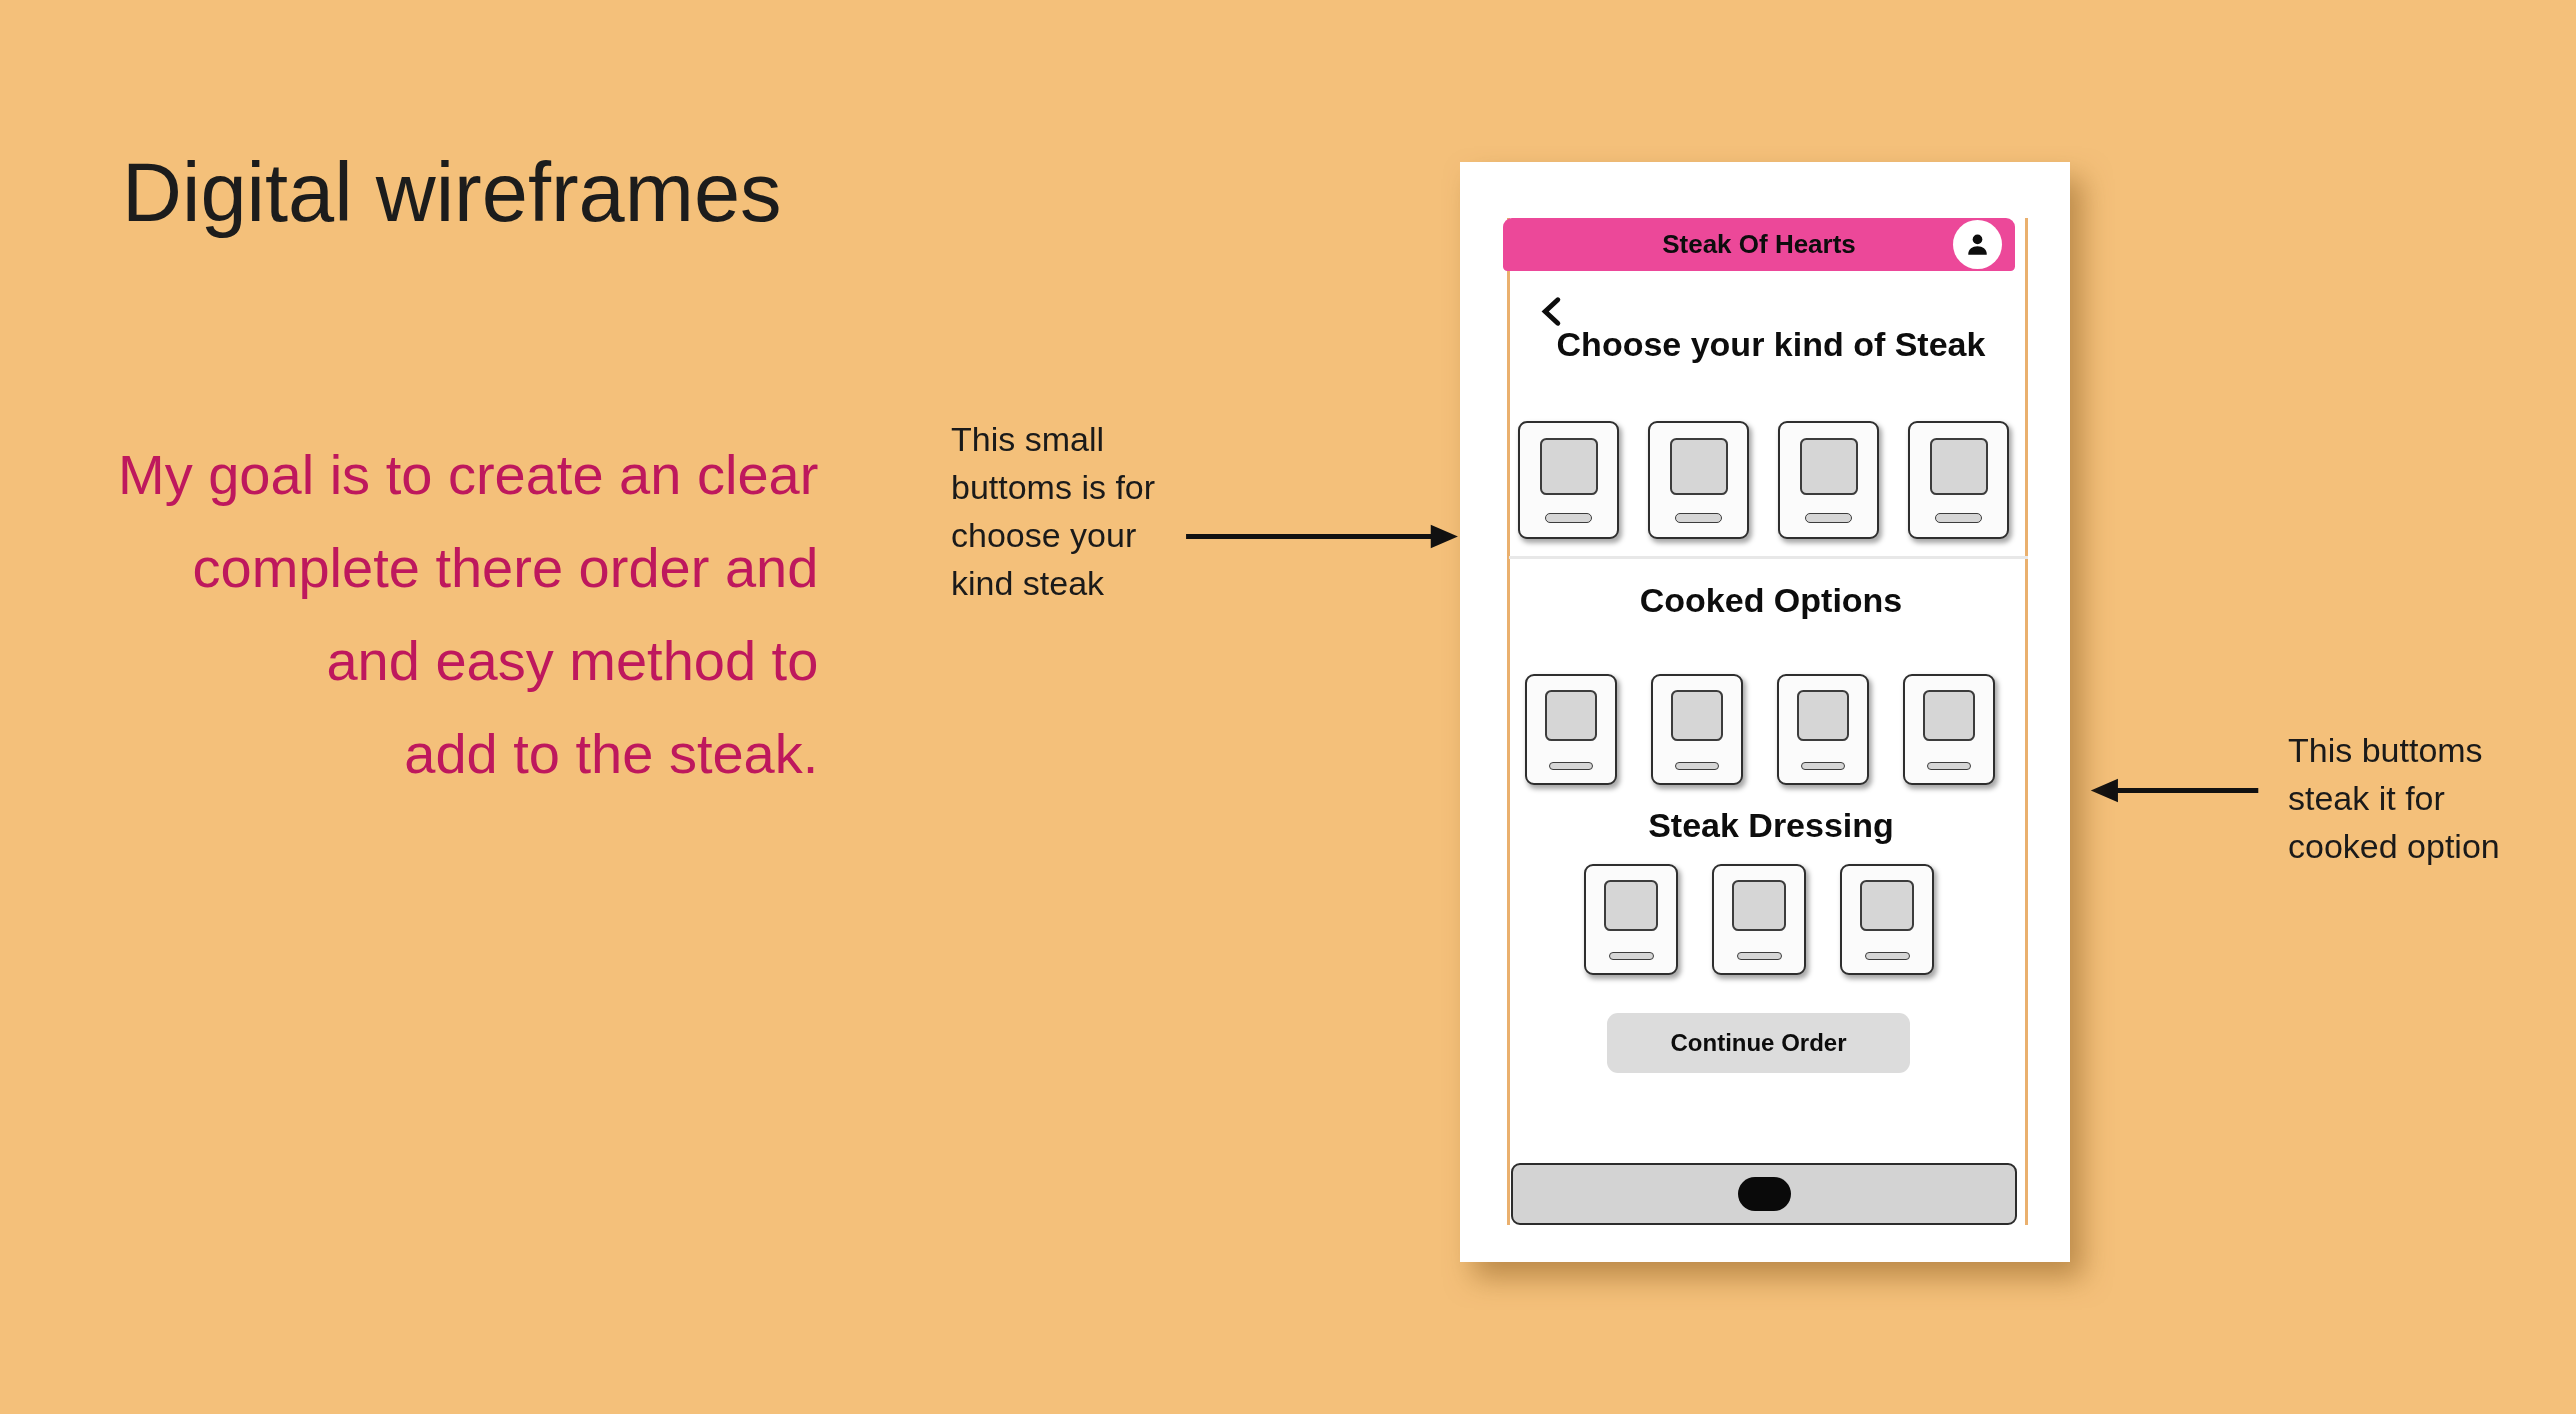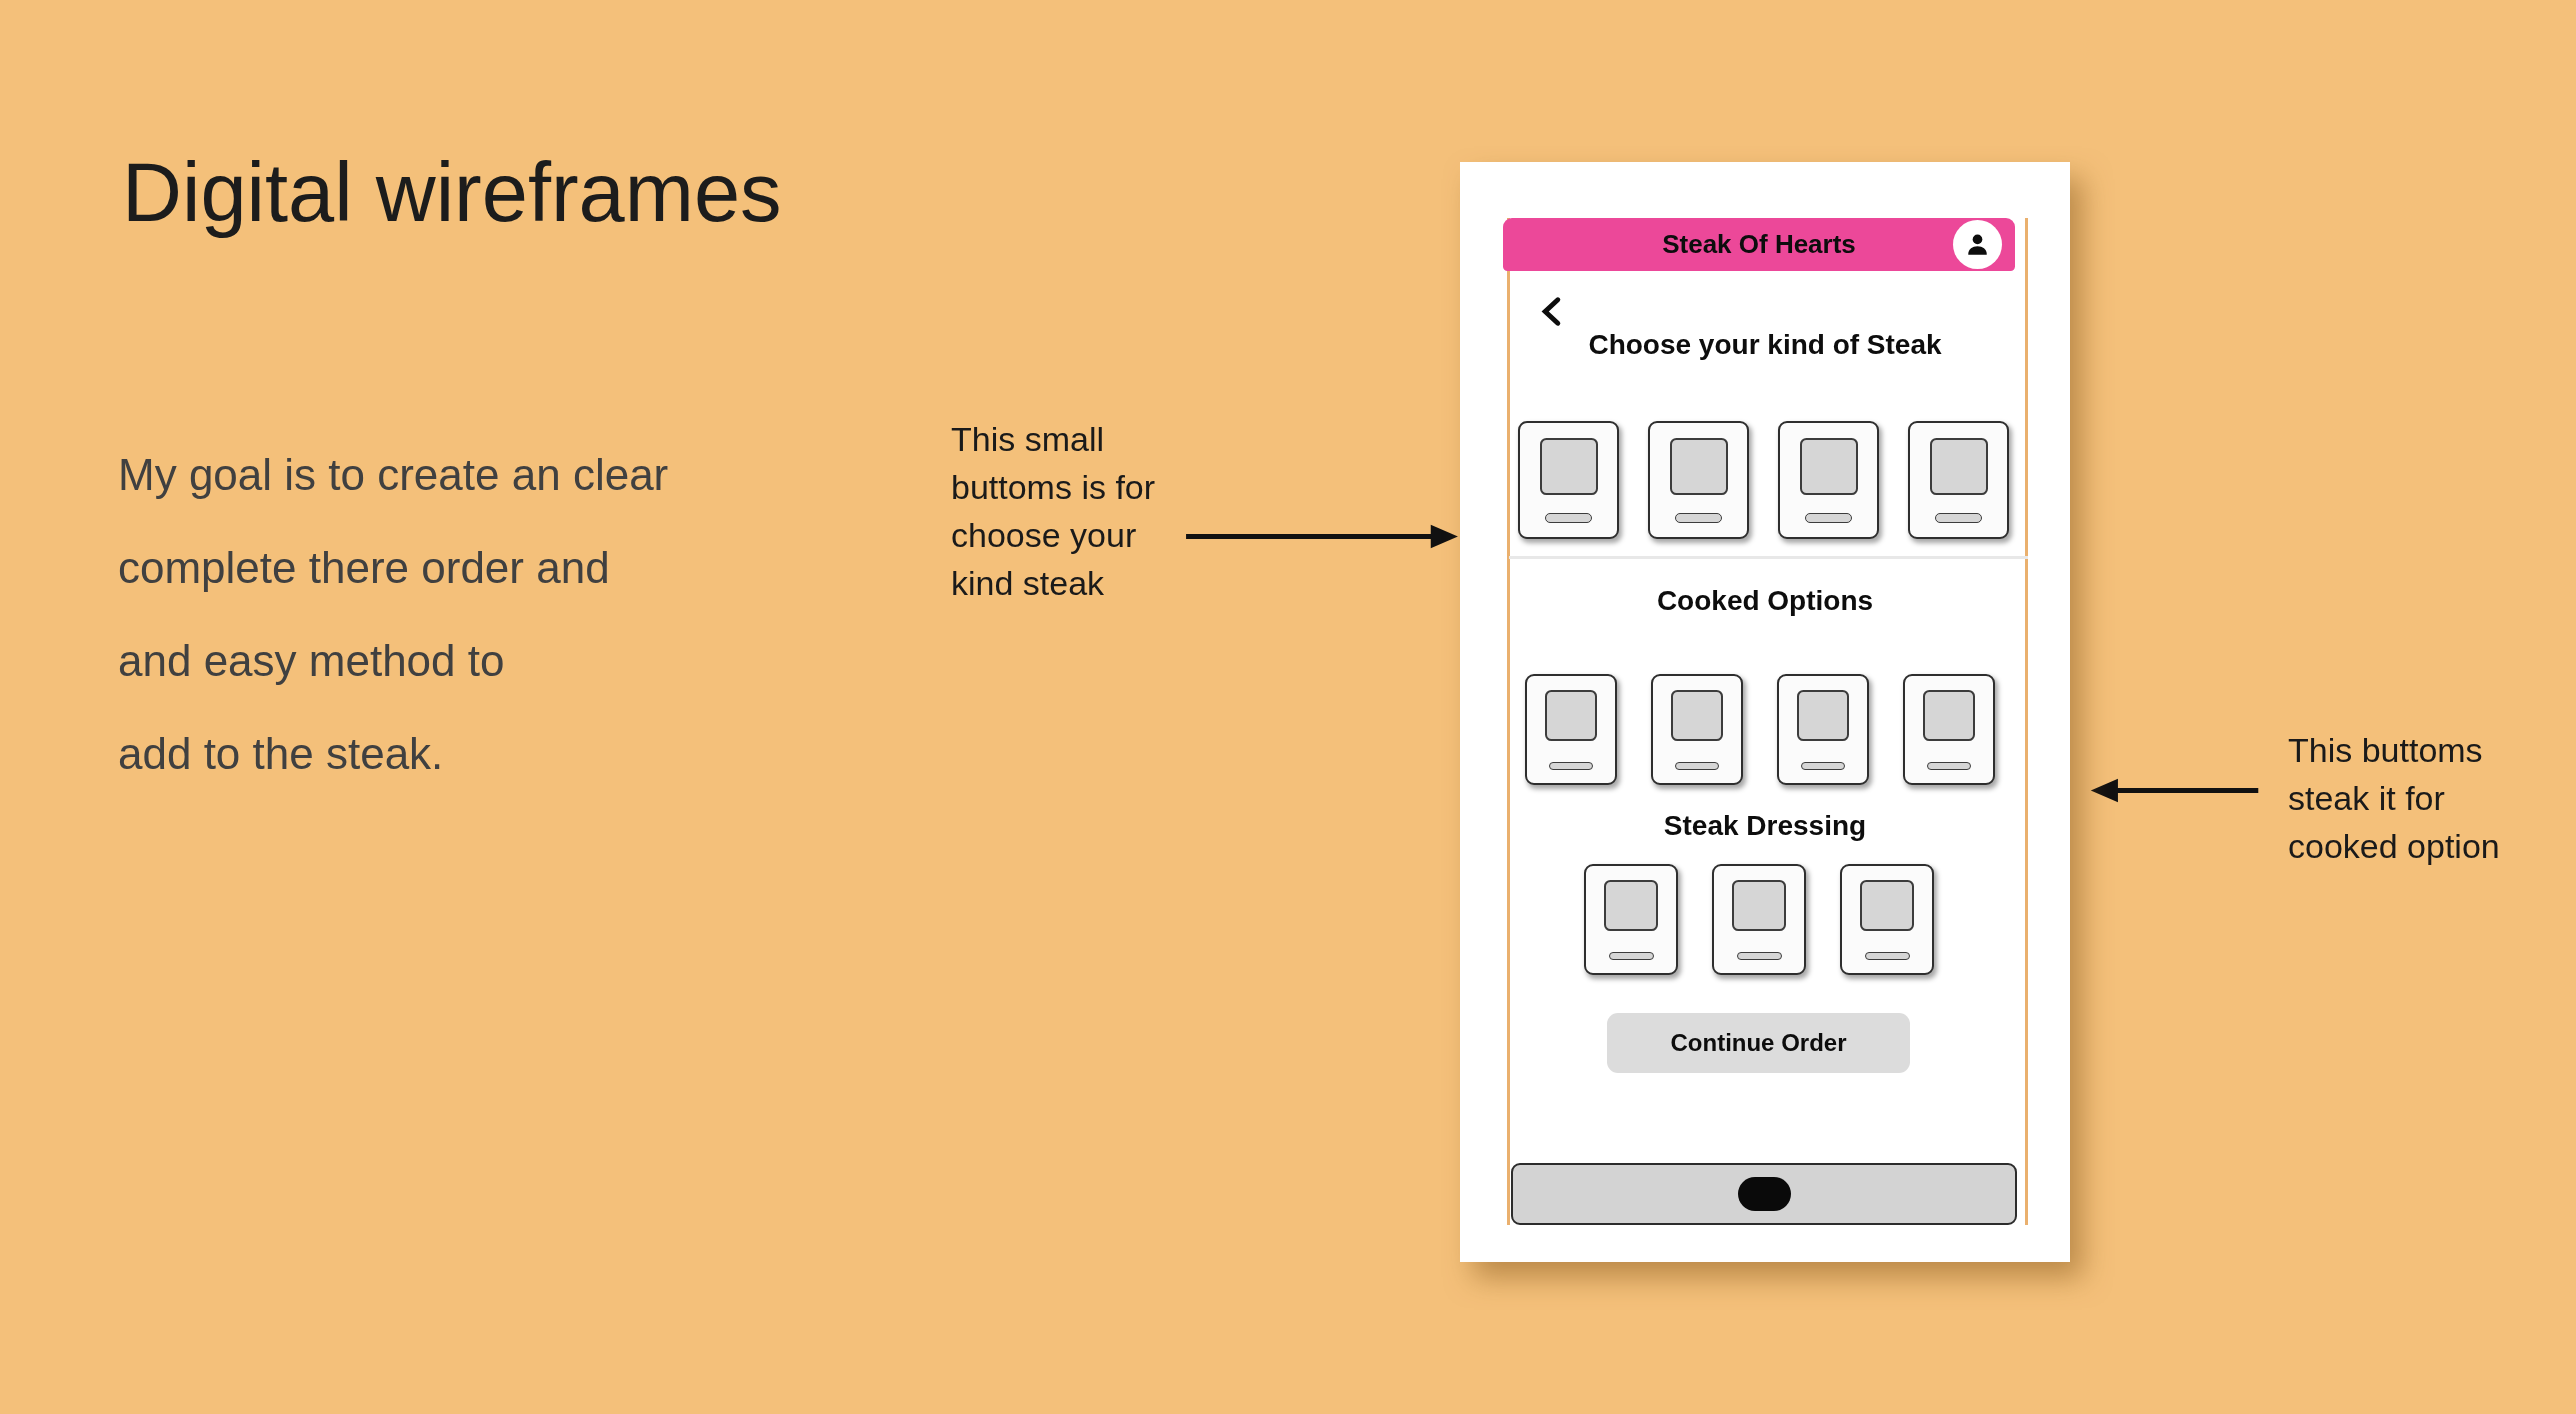--- a/index.html
+++ b/index.html
@@ -12,22 +12,23 @@
   .slide{position:relative;width:2576px;height:1415px;background:#F4C07A;}
 
   
   .slide-title{
     position:absolute;left:122px;top:145px;
     font-size:83px;font-weight:400;color:#1c1c1c;
     letter-spacing:0;line-height:1.15;margin:0;text-align:right;
   }
   .goal-text{
     position:absolute;left:118px;top:428px;
-    font-size:44px;color:#404040;line-height:93px;
+    font-size:56px;color:#be185d;line-height:93px;
     font-weight:400;
+    text-align:right;
   }
 
   
   .annot{position:absolute;font-size:34px;color:#1a1a1a;line-height:48px;font-weight:400;}
   .annot-left{left:951px;top:415px;}
   .annot-right{left:2288px;top:726px;}
   .arrow-svg{position:absolute;overflow:visible;}
   #arrow-right{left:1186px;top:522px;}
   #arrow-left{left:2089px;top:776px;}
 
@@ -50,21 +51,21 @@
     text-align:center;font-size:26px;font-weight:700;color:#0d0d0d;
   }
   .profile{
     position:absolute;right:12.7px;top:1.8px;width:49px;height:49px;border-radius:50%;
     background:#ffffff;display:flex;align-items:center;justify-content:center;
   }
   .back{position:absolute;left:78px;top:134px;width:29px;height:31px;}
 
   .sec{
     position:absolute;left:0;width:610px;margin:0;text-align:center;
-    font-size:28px;font-weight:700;color:#0d0d0d;line-height:31px;
+    font-size:34px;font-weight:700;color:#0d0d0d;line-height:31px;padding-left:6px;
   }
   .sec1{top:167px;}
   .sec2{top:423px;}
   .sec3{top:648px;}
 
   .row{position:absolute;display:flex;justify-content:space-between;}
   .row1{left:58px;top:259px;width:491px;}
   .row2{left:65px;top:512px;width:470px;}
   .row3{left:124px;top:702px;width:350px;}
 

